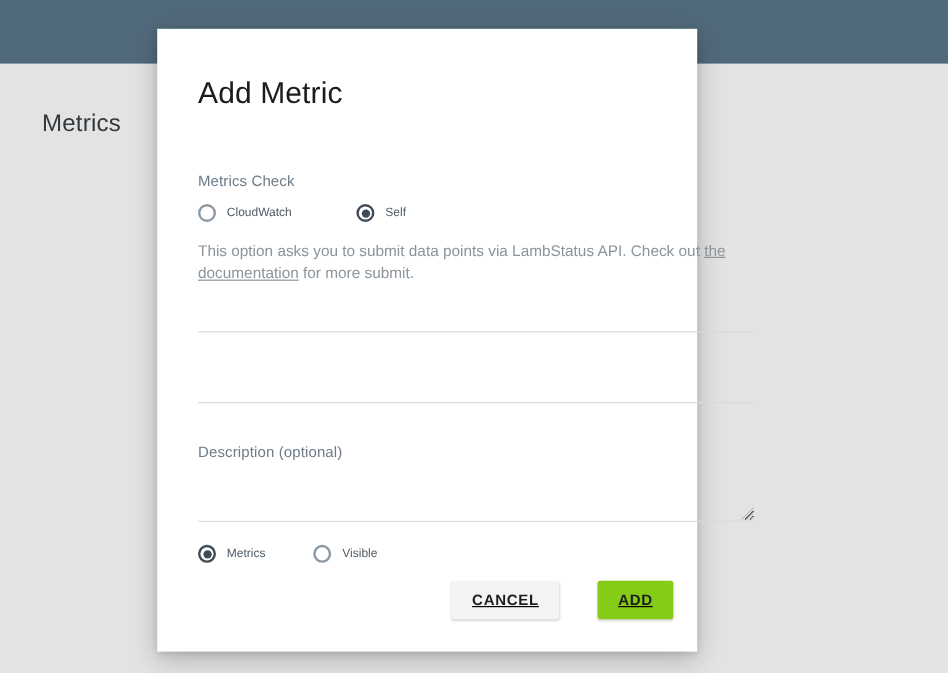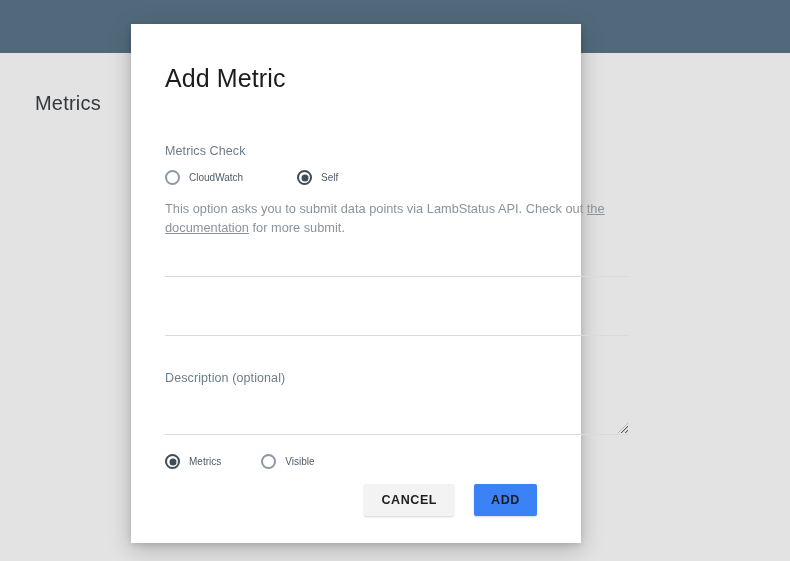--- a/index.html
+++ b/index.html
@@ -194,45 +194,46 @@
   #metric-status-group {
     position: absolute;
     left: 34px;
     top: 418px;
     width: 400px;
   }
 
   
   #dialog-actions {
     position: absolute;
-    right: 44px;
+    right: 20px;
     bottom: 27px;
     display: flex;
     align-items: flex-end;
+    text-decoration: underline;
   }
   .dlg-btn {
     font-family: "Liberation Sans", sans-serif;
     font-size: 12.5px;
     font-weight: bold;
     letter-spacing: 0.6px;
     border: none;
     border-radius: 2px;
     height: 32px;
     cursor: pointer;
     padding: 0 17px;
   }
   #cancel-button {
     background: #f3f3f3;
     color: #1d1d1d;
     box-shadow: 0 1px 2px rgba(0,0,0,0.16);
   }
   #add-button {
-    background: #3b82f6;
+    background: #84cc16;
     color: #1d1d1d;
-    margin-left: 20px;
+    margin-left: 32px;
     box-shadow: 0 1px 2px rgba(0,0,0,0.16);
   }
 </style>
 </head>
 <body>
 
 <div id="app-background">
   <div id="top-bar"></div>
   <div id="page-heading">Metrics</div>
 </div>

